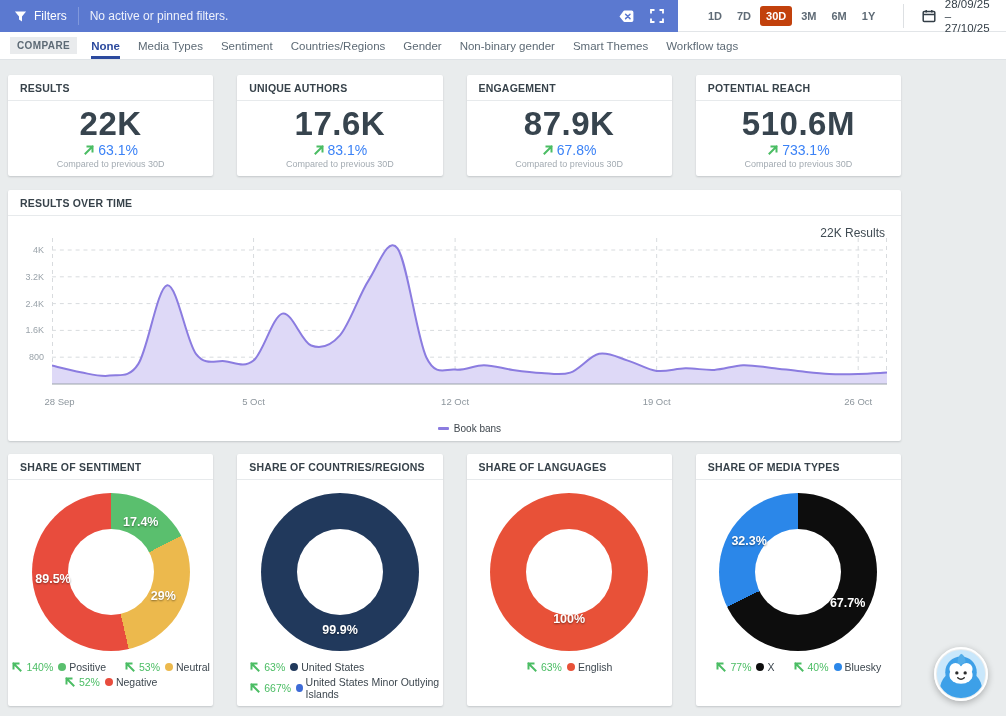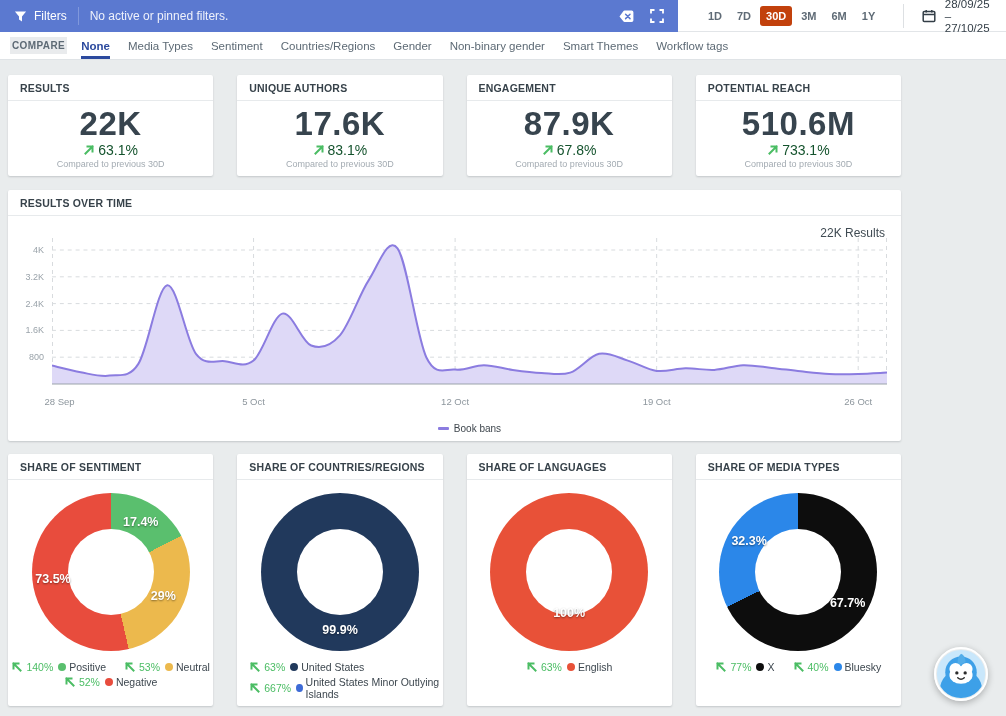--- a/index.html
+++ b/index.html
@@ -16,36 +16,36 @@
   .tb-actions { display:flex; align-items:center; gap:16px; }
   .tb-white { flex:1; background:#fff; border-bottom:1px solid #e2e5e8; display:flex; align-items:center; padding:0 16px; }
   .ranges { display:flex; align-items:center; gap:3px; margin-left:8px; }
   .range-btn { font-size:11px; font-weight:bold; color:#5f6b76; padding:4px 6px; border-radius:3px; cursor:pointer; }
   .range-btn.active { background:#c2410c; color:#fff; }
   .tbw-sep { width:1px; height:24px; background:#dde0e3; margin:0 18px 0 22px; }
   .dategrp { display:flex; align-items:center; gap:9px; font-size:11.5px; color:#333e47; font-weight:500; cursor:pointer; }
 
   
   .tabbar { height:28px; background:#fff; border-bottom:1px solid #dfe3e6; display:flex; align-items:stretch; padding-left:10px; }
-  .compare-chip { align-self:center; background:#e9ebed; color:#5d6a75; font-size:10px; font-weight:bold; letter-spacing:.4px; padding:3px 2px; margin-right:14px; }
+  .compare-chip { align-self:center; background:#e9ebed; color:#5d6a75; font-size:10px; font-weight:bold; letter-spacing:.4px; padding:3px 7px; margin-right:14px; }
   .tabs { display:flex; gap:18px; }
   .tab { display:flex; align-items:center; font-size:11.5px; color:#5d6a75; border-bottom:3px solid transparent; padding-top:3px; cursor:pointer; white-space:nowrap; }
   .tab.active { color:#2c4a9e; font-weight:bold; border-bottom-color:#2c4a9e; }
 
   
   .content { margin:15px 105px 0 8px; }
   .card { background:#fff; border-radius:2px; box-shadow:0 1px 2px rgba(25,34,45,.18); }
   .card h3 { font-size:10.5px; font-weight:bold; color:#37424a; letter-spacing:.2px; padding:7px 12px 6px; border-bottom:1px solid #e7eaec; }
   .grid4 { display:grid; grid-template-columns:repeat(4,1fr); gap:24px; }
 
   
   .metric { height:101px; }
   .metric-body { text-align:center; padding-top:6px; }
   .metric-num { font-size:33px; font-weight:bold; color:#37444e; letter-spacing:.5px; line-height:1.05; }
-  .metric-chg { display:flex; justify-content:center; align-items:center; gap:3px; color:#14532d; font-size:14px; }
+  .metric-chg { display:flex; justify-content:center; align-items:center; gap:3px; color:#3b82f6; font-size:14px; }
   .metric-sub { font-size:9px; color:#a3abb2; margin-top:1px; }
 
   
   .timecard { margin-top:14px; height:251px; position:relative; }
   .annotation { position:absolute; top:36px; right:16px; font-size:12px; color:#3f4a52; }
   .tchart-outer { position:relative; margin:8px 14px 0 44px; height:212px; }
   .tchart-wrap { position:relative; height:168px; }
   .tchart-wrap svg { position:absolute; inset:0; width:100%; height:100%; }
   .ylab { position:absolute; left:-38px; width:30px; text-align:right; font-size:9px; color:#9aa3aa; }
   .xlab { position:absolute; top:172px; transform:translateX(-50%); font-size:9.5px; color:#8d969d; white-space:nowrap; }
@@ -245,21 +245,21 @@
   </section>
 
   <section class="grid4 donut-grid">
     <div class="card donut-card">
       <h3>SHARE OF SENTIMENT</h3>
       <div class="donut-body">
           <div class="donut" style="background: conic-gradient(rgb(90, 191, 110) 0%, rgb(90, 191, 110) 17.4%, rgb(236, 185, 77) 17.4%, rgb(236, 185, 77) 46.4%, rgb(232, 76, 61) 46.4%, rgb(232, 76, 61) 100%);">
             <div class="hole"></div>
             <span class="slice-label" style="left: 109.149px; top: 29.4519px;">17.4%</span>
             <span class="slice-label" style="left: 131.634px; top: 103.365px;">29%</span>
-            <span class="slice-label" style="left: 21.3705px; top: 85.5457px;">73.5%</span>
+            <span class="slice-label" style="left: 21.3705px; top: 85.5457px;">89.5%</span>
           </div>
           <div class="legend">
             <div class="legend-row center">
               <span class="l-item">
                 <span class="icon">
                   <svg viewBox="0 0 12 12" width="12" height="12">
                     <path d="M9.5 9.5 L2.5 2.5 M2.5 7.5 V2.5 H7.5" fill="none" stroke="#4bbd64" stroke-width="2" stroke-linecap="square"></path>
                   </svg>
                 </span>
                 <span class="l-pct">140%</span>
@@ -325,21 +325,21 @@
               </span>
             </div>
           </div>
         </div>
     </div>
     <div class="card donut-card">
       <h3>SHARE OF LANGUAGES</h3>
       <div class="donut-body">
           <div class="donut" style="background: conic-gradient(rgb(232, 81, 56) 0%, rgb(232, 81, 56) 100%);">
             <div class="hole"></div>
-            <span class="slice-label" style="left: 79px; top: 120px;">100%</span>
+            <span class="slice-label" style="left: 79px; top: 126px;">100%</span>
           </div>
           <div class="legend">
             <div class="legend-row center">
               <span class="l-item">
                 <span class="icon">
                   <svg viewBox="0 0 12 12" width="12" height="12">
                     <path d="M9.5 9.5 L2.5 2.5 M2.5 7.5 V2.5 H7.5" fill="none" stroke="#4bbd64" stroke-width="2" stroke-linecap="square"></path>
                   </svg>
                 </span>
                 <span class="l-pct">63%</span>

